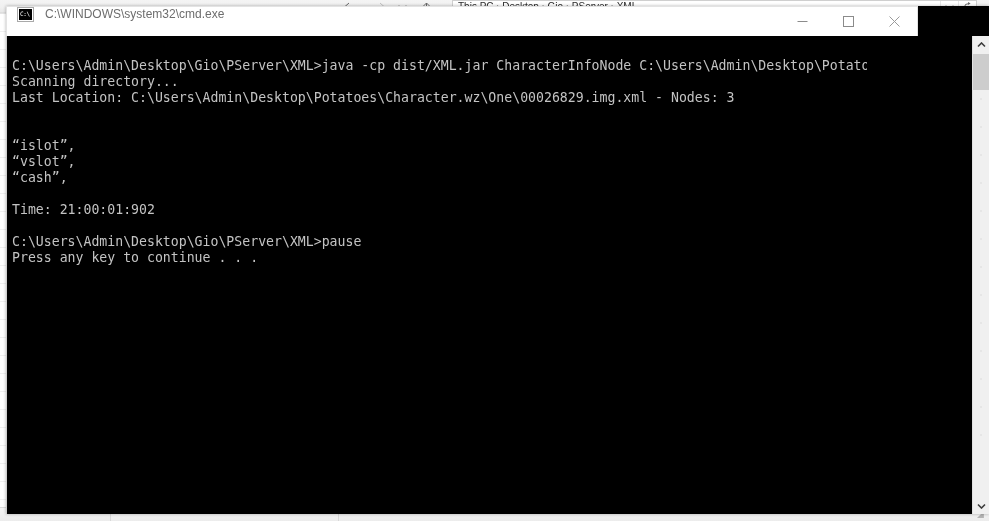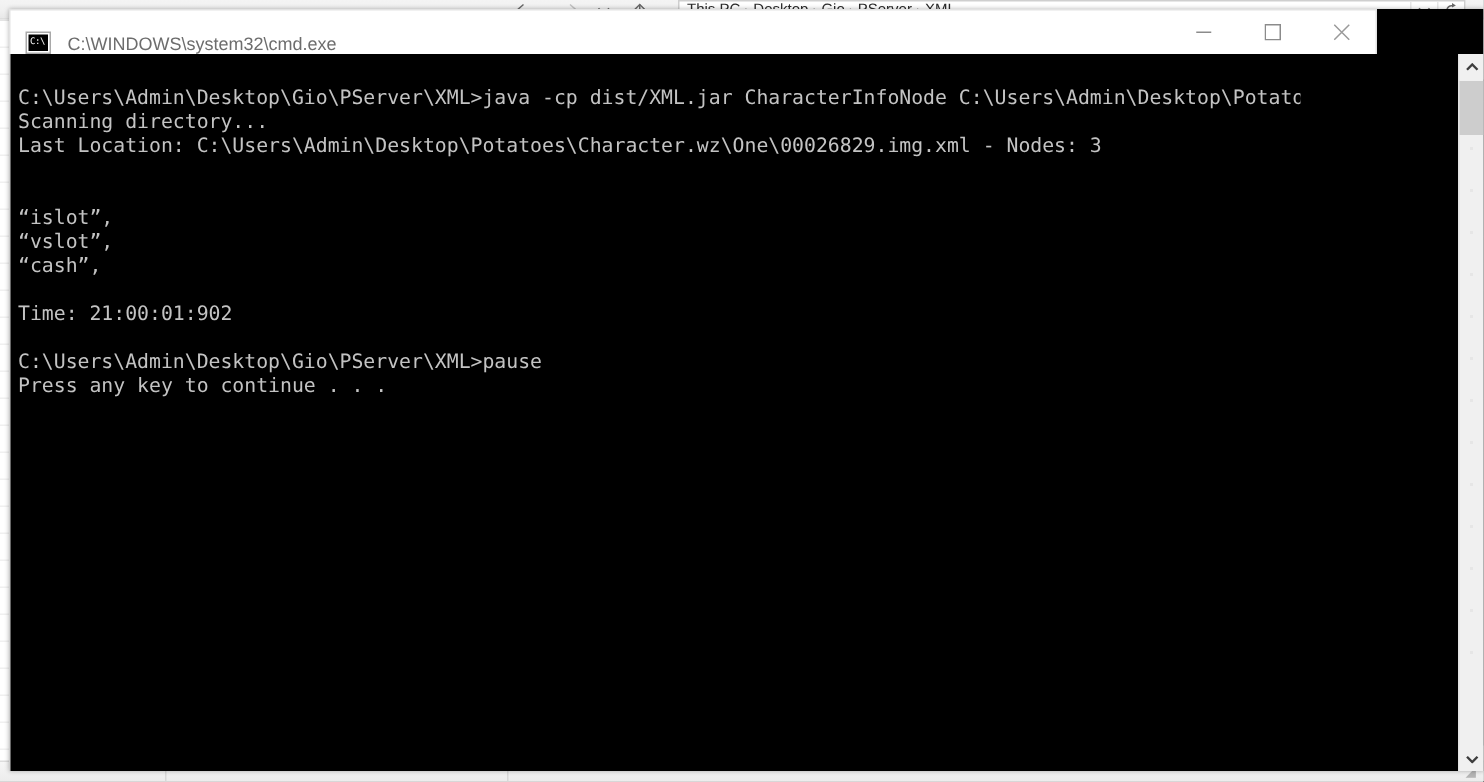--- a/index.html
+++ b/index.html
@@ -135,21 +135,21 @@
   }
   #cmd-titlebar {
     position: absolute;
     left: 0; top: 0;
     width: 912px; height: 30px;
     background: #ffffff;
     border: 1px solid #e3e3e3;
     border-bottom: none;
     box-sizing: border-box;
     display: flex;
-    align-items: flex-end;
+    align-items: flex-start;
   }
   #cmd-icon {
     width: 17px; height: 15px;
     margin-left: 10px;
     background: #ffffff;
     border: 1px solid #a9a9a9;
     box-sizing: border-box;
     position: relative;
     flex: 0 0 auto;
   }

